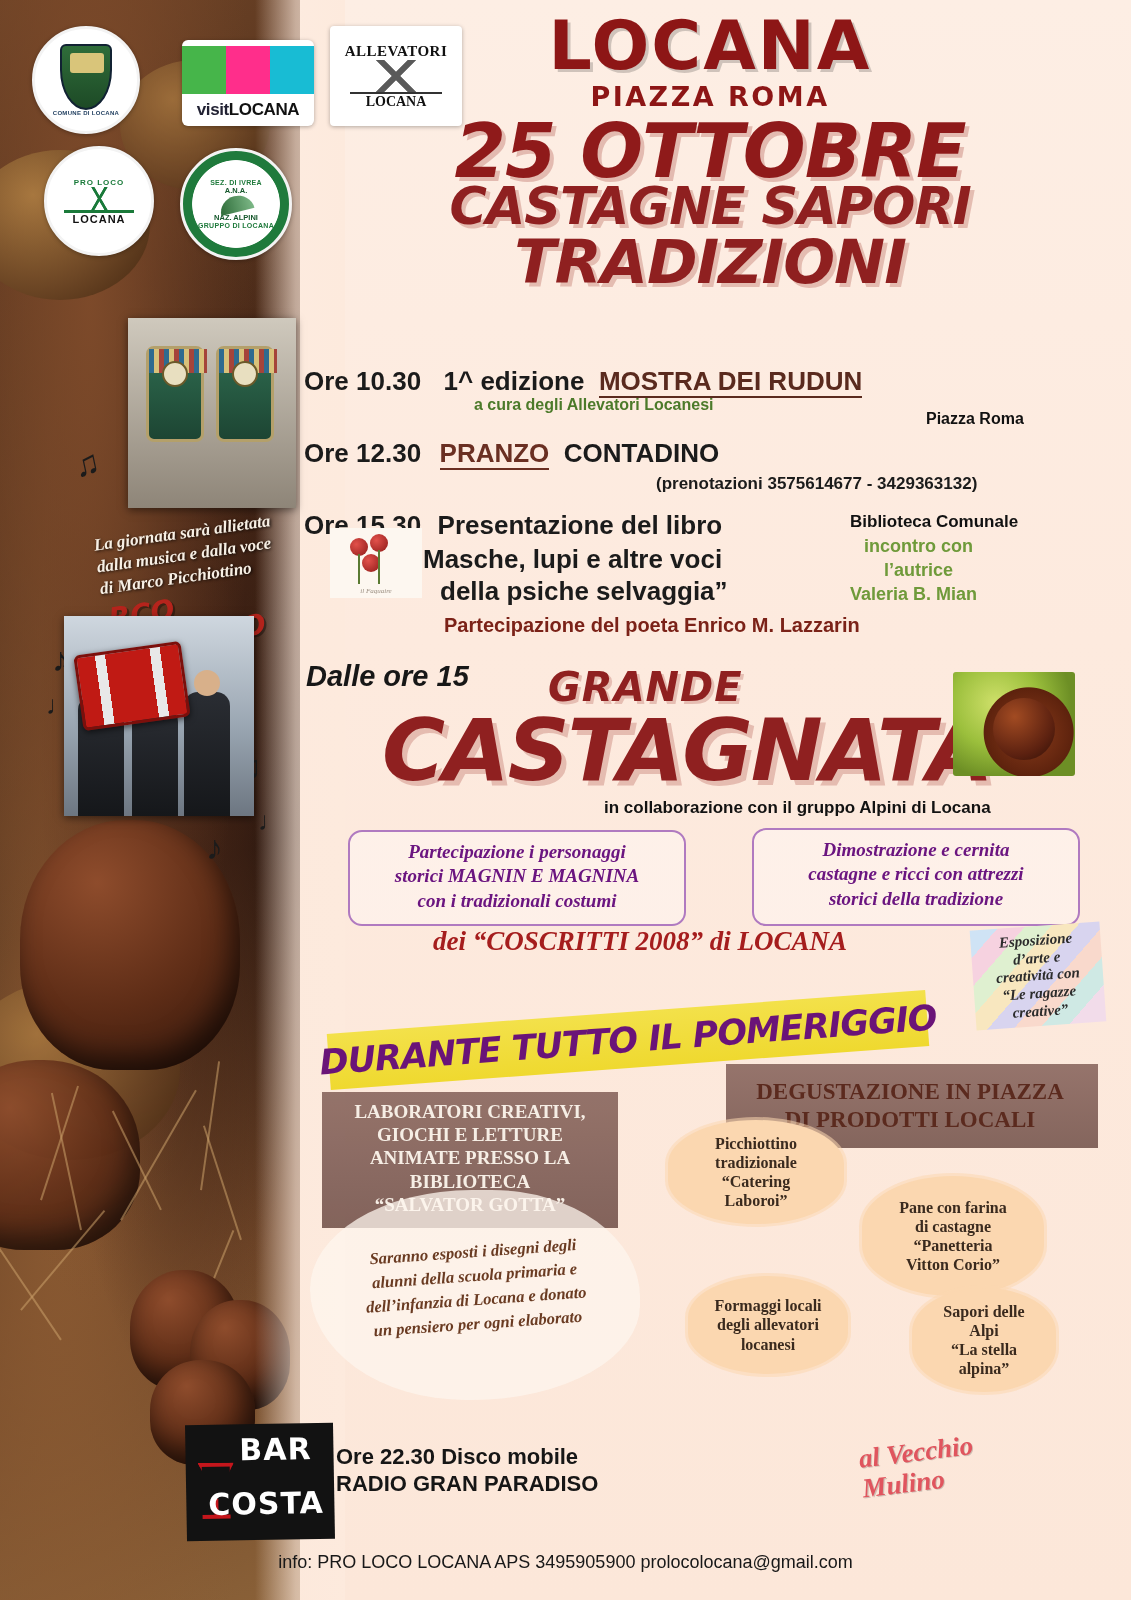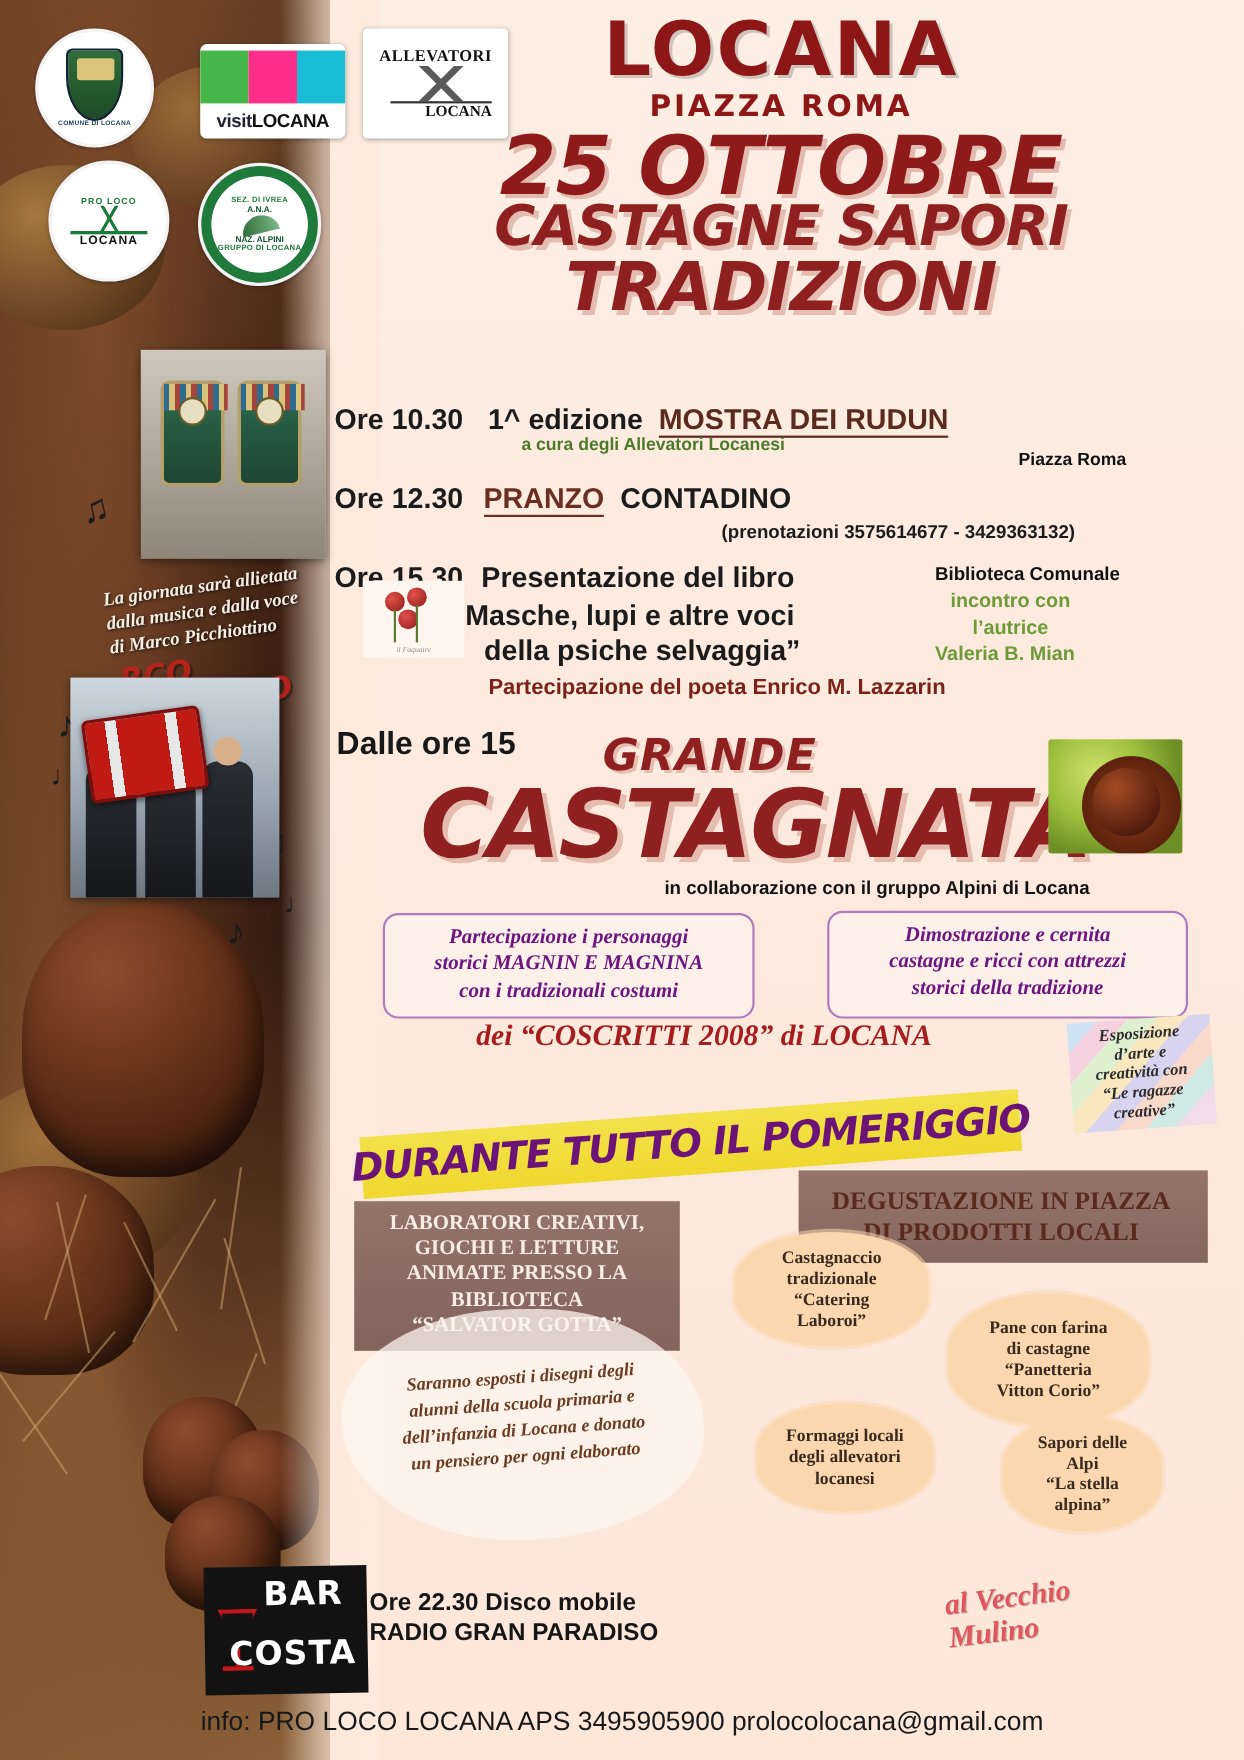--- a/index.html
+++ b/index.html
@@ -133,21 +133,21 @@
   .small-green { font-size:16px; color:#4c7a2a; font-weight:bold; }
   .pz-roma { font-size:16px; font-weight:bold; color:#111; }
   .pranzo { font-size:26px; font-weight:bold; color:#6a2f22; border-bottom:2px solid #6a2f22;}
   .pren { font-size:17px; font-weight:bold; }
   .titlebook { font-size:26px; font-weight:bold; }
   .bibl { font-size:17px; font-weight:bold; color:#111; }
   .incontro { font-size:18px; font-weight:bold; color:#6f9a3a; }
   .poeta { font-size:20px; font-weight:bold; color:#7b2218; }
 
   
-  .dalle { position:absolute; left:306px; top:660px; font-size:29px; font-weight:bold; color:#171717; }
+  .dalle { position:absolute; left:306px; top:660px; font-size:29px; font-weight:bold; color:#171717;font-style:italic; }
   .grande {
     position:absolute; left:548px; top:664px;
     font-family:"DejaVu Sans",sans-serif; font-weight:bold; font-style:italic;
     font-size:40px; color:#8f2020; letter-spacing:1px;
     text-shadow:3px 3px 0 rgba(180,90,80,.3);
   }
   .castagnata {
     position:absolute; left:382px; top:700px;
     font-family:"DejaVu Sans",sans-serif; font-weight:bold; font-style:italic;
     font-size:86px; color:#8f2020; letter-spacing:-2px;
@@ -321,21 +321,21 @@
   }
   .mulino {
     position:absolute; left:860px; top:1432px; width:210px; text-align:left;
     transform:rotate(-7deg);
     font-family:"Liberation Serif",serif; font-weight:bold; font-style:italic;
     font-size:27px; color:#e0555e; line-height:1.1;
     text-shadow:1px 1px 0 rgba(0,0,0,.18);
   }
   .info {
     position:absolute; left:0; top:1552px; width:1131px; text-align:center;
-    font-size:24px; color:#181818; font-weight:normal;
+    font-size:18px; color:#181818; font-weight:normal;
   }
 </style>
 </head>
 <body>
 
 <div id="poster">
 
   <div class="photo-strip">
     <div class="husk" style="left:-30px;top:150px;width:180px;height:150px;"></div>
     <div class="husk" style="left:120px;top:60px;width:150px;height:130px;opacity:.8;"></div>
@@ -372,21 +372,21 @@
             <div class="vt2"></div>
             <div class="vt3"></div>
         </div>
         <div class="visit-label" style="margin-top:6px;">
           <span>visit</span><b>LOCANA</b>
         </div>
       </div>
     </div>
 
     <div class="logo square" id="logo-allevatori">
-      <div style="display:flex;flex-direction:column;align-items:flex-end;">
+      <div style="display:flex;flex-direction:column;align-items:center;">
         <div class="all-title">ALLEVATORI</div>
         <div class="mountain"></div>
         <div class="all-sub">LOCANA</div>
       </div>
     </div>
 
     <div class="logo circle" id="logo-proloco">
       <div style="display:flex;flex-direction:column;align-items:center;">
         <div class="pl-top">PRO LOCO</div>
         <div class="pl-mtn"></div>
@@ -529,21 +529,21 @@
   </div>
 
   <div class="degu-bg"></div>
   <div class="degu-title">
     <div>DEGUSTAZIONE IN PIAZZA</div>
     <div>DI PRODOTTI LOCALI</div>
   </div>
 
   <div class="cloud" id="cl1">
     <div>
-      <div>Castagnaccio</div>
+      <div>Picchiottino</div>
       <div>tradizionale</div>
       <div>“Catering</div>
       <div>Laboroi”</div>
     </div>
   </div>
   <div class="cloud" id="cl2">
     <div>
       <div>Pane con farina</div>
       <div>di castagne</div>
       <div>“Panetteria</div>

